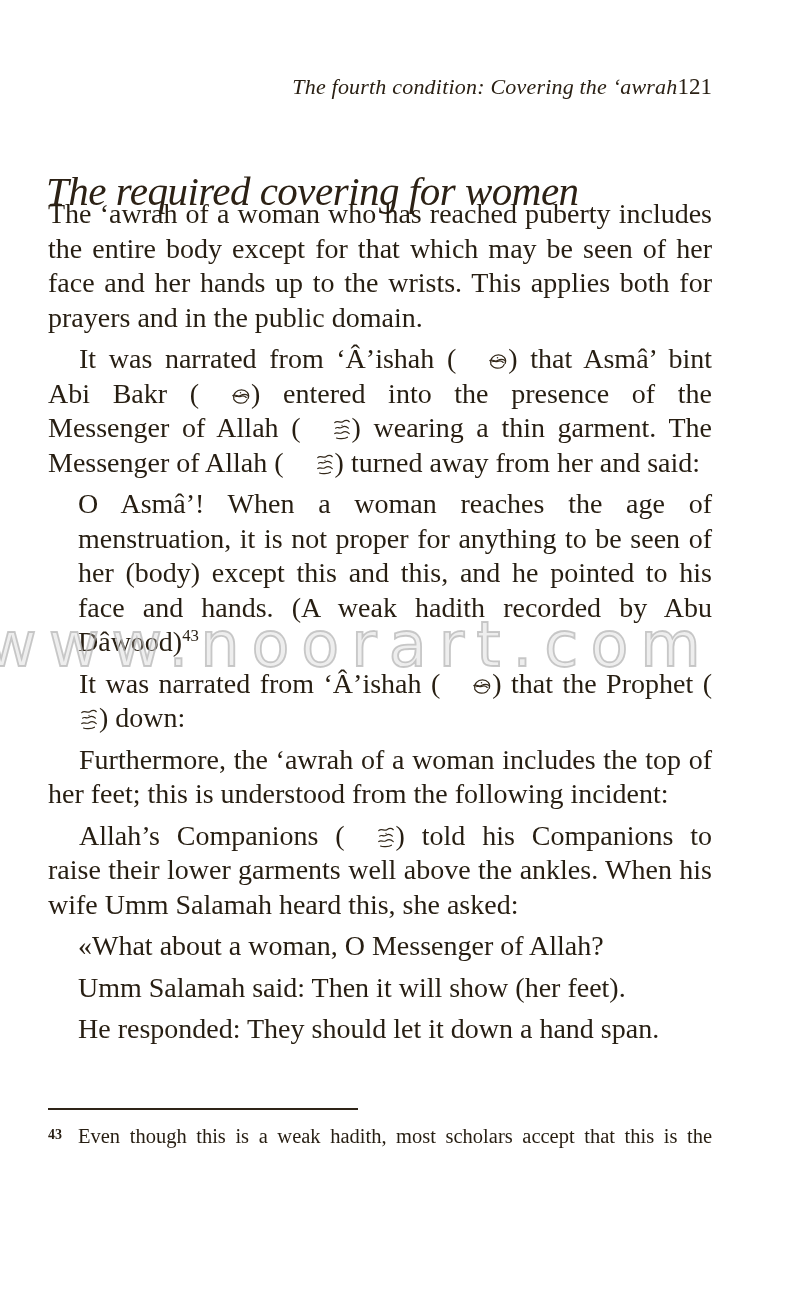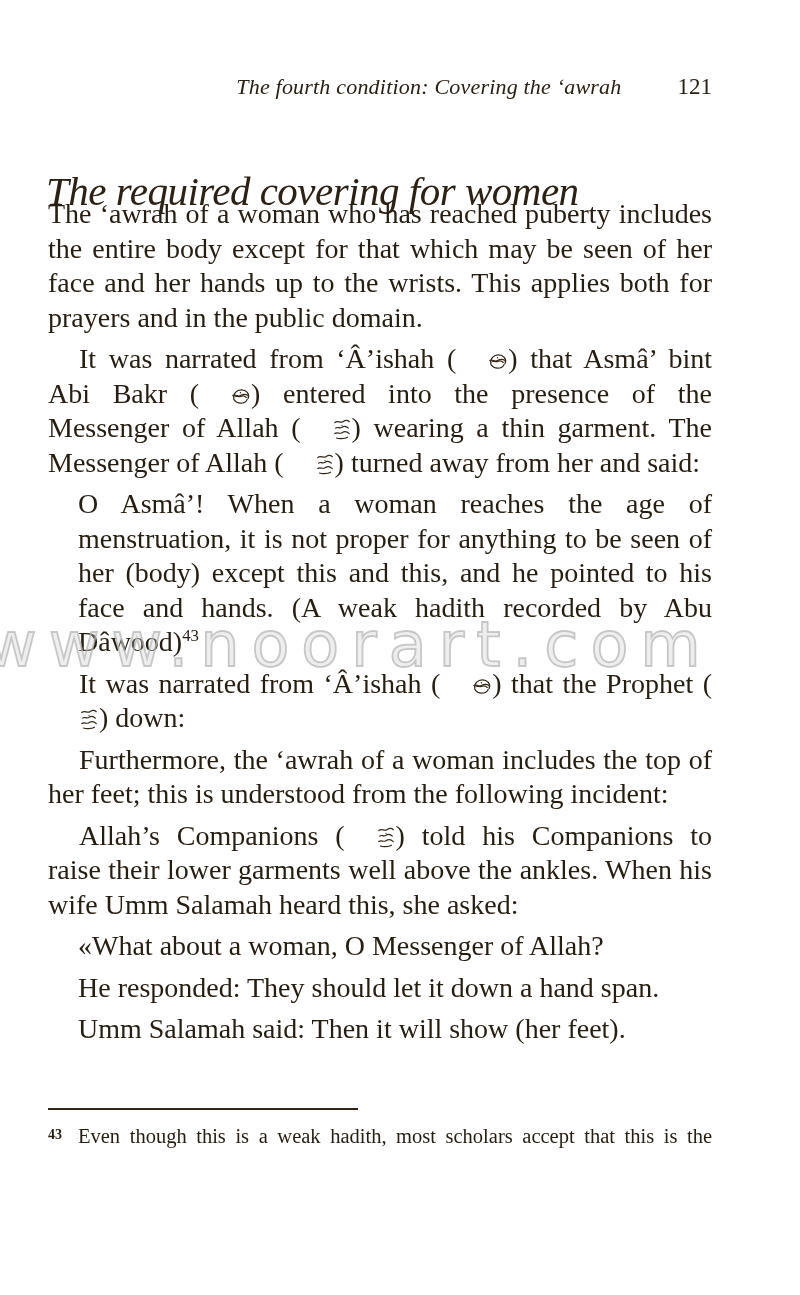--- a/index.html
+++ b/index.html
@@ -20,21 +20,21 @@
     top: 74px;
     left: 48px;
     width: 664px;
     display: flex;
     justify-content: flex-end;
     align-items: baseline;
     font-size: 22px;
     color: #2a2014;
   }
   .running-title { font-style: italic; letter-spacing: 0.2px; }
-  .page-number { margin-left: 56px; font-size: 23px; }
+  .page-number { font-size: 23px; }
 
   
   .chapter-title {
     position: absolute;
     top: 140px;
     left: 46px;
     font-family: "Liberation Serif", serif;
     font-style: italic;
     font-size: 41px;
     font-weight: 400;
@@ -180,22 +180,22 @@
       <p class="body indent"><span>Allah’s Companions (</span><span class="honorific"><svg width="20" height="24" viewBox="0 0 22 26">
             <g fill="none" stroke="#33281a" stroke-width="1.3" stroke-linecap="round">
               <path d="M3 6c3-3 6 1 9-1s5-2 7 0"></path>
               <path d="M4 12c2-2 4 1 7-1s5-1 7 1"></path>
               <path d="M3 18c3-2 5 1 8-1s6-1 8 1"></path>
               <path d="M5 23c2 1 9 1 12-1"></path>
               <circle cx="11" cy="9" r="0.7" fill="#33281a" stroke="none"></circle>
             </g>
           </svg></span><span>) told his Companions to raise their lower garments well above the ankles. When his wife Umm Salamah heard this, she asked:</span></p>
       <p class="quote"><span>«What about a woman, O Messenger of Allah?</span></p>
+      <p class="quote"><span>Umm Salamah said: Then it will show (her feet).</span></p>
       <p class="quote"><span>He responded: They should let it down a hand span.</span></p>
-      <p class="quote"><span>Umm Salamah said: Then it will show (her feet).</span></p>
     </div>
 
   <div class="watermark">www.noorart.com</div>
 
   <div class="footnote">
     <div class="footnote-rule"></div>
     <div class="footnote-row">
       <span class="footnote-marker">43</span>
       <span class="footnote-text">Even though this is a weak hadith, most scholars accept that this is the minimum coverage required for a woman for prayer and in public. (Editor)</span>
     </div>

